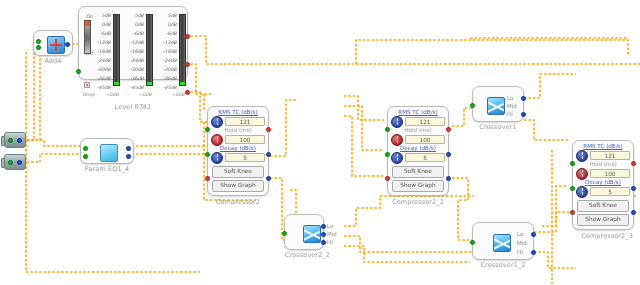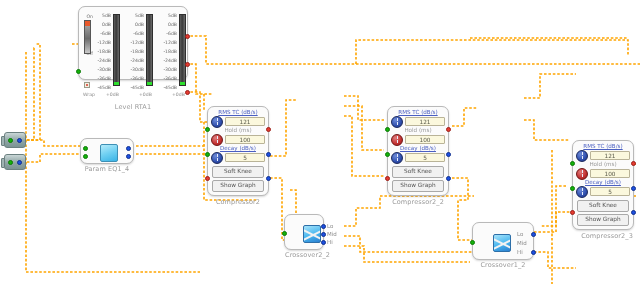--- a/index.html
+++ b/index.html
@@ -101,21 +101,21 @@
     font-size:5.8px;color:#5a5a4a;text-align:center;line-height:8px;
     box-sizing:border-box;border-radius:1px;
   }
   .btn{
     margin:1px 4px 0 4px;height:10px;background:#f1f1f1;
     border:1px solid #a9a9a9;border-radius:2px;
     font-size:5.8px;color:#555;text-align:center;line-height:9px;
   }
 
   
-  .rta{width:110px;height:74px;}
+  .rta{width:110px;height:74px;font-style:italic;}
   .rta-inner{position:absolute;left:3px;top:3px;right:3px;bottom:3px;}
   .meter{position:absolute;top:4px;width:7px;height:72px;
     background:linear-gradient(90deg,#5d5d5d,#3a3a3a 45%,#6a6a6a);
     border:1px solid #2e2e2e;box-sizing:border-box;}
   .meter-fill{position:absolute;left:0;right:0;bottom:0;height:3px;background:#2ee02e;}
   .scale{position:absolute;font-size:4.6px;color:#6a6a6a;text-align:right;
     white-space:nowrap;line-height:5px;}
   .thermo{
     position:absolute;left:2px;top:10px;width:7px;height:34px;
     background:linear-gradient(180deg,#d8d8d8,#9a9a9a 18%,#6b6b6b 55%,#c9c9c9);
@@ -202,20 +202,27 @@
 
   <div class="ioblk" style="left:4px;top:132px;">
     <span class="pin green" style="left:3px;top:5px;"></span>
     <span class="pin blue" style="left:12px;top:5px;"></span>
   </div>
   <div class="ioblk" style="left:4px;top:154px;">
     <span class="pin green" style="left:3px;top:5px;"></span>
     <span class="pin blue" style="left:12px;top:5px;"></span>
   </div>
 
+  <div class="blk" style="left:33px;top:30px;width:40px;height:26px;">
+    <span class="nodeicon ic-add" style="left:13px;top:5px;width:16px;height:16px;"></span>
+    <span class="pin green" style="left:2px;top:8px;"></span>
+    <span class="pin green" style="left:2px;top:14px;"></span>
+    <span class="pin blue" style="right:2px;top:11px;"></span>
+    <span class="blk-label" style="top:26px;">Add4</span>
+  </div>
 
   <div class="blk rta" style="left:78px;top:6px;">
     <div class="rta-inner">
       <span class="scale" style="left:1px;top:4px;width:10px;">On</span>
       <span class="scale" style="left:1px;top:41px;width:10px;">Off</span>
       <span class="thermo">
         <span class="thermo-top"></span>
       </span>
       <span class="clip" style="left:2px;top:72px;"></span>
 
@@ -342,20 +349,30 @@
     <div class="btn" style="margin-top:2px;">Show Graph</div>
     <span class="pin green" style="left:-3px;top:20px;"></span>
     <span class="pin green" style="left:-3px;top:45px;"></span>
     <span class="pin red" style="left:-3px;top:69px;"></span>
     <span class="pin red" style="right:-3px;top:20px;"></span>
     <span class="pin blue" style="right:-3px;top:45px;"></span>
     <span class="pin blue" style="right:-3px;top:69px;"></span>
     <span class="blk-label" style="top:91px;">Compressor2_2</span>
   </div>
 
+  <div class="blk" style="left:472px;top:86px;width:52px;height:36px;">
+    <span class="nodeicon ic-xo" style="left:14px;top:10px;width:16px;height:16px;"></span>
+    <span class="pin green" style="left:-3px;top:16px;"></span>
+    <span class="pin-lab" style="left:34px;top:8px;">Lo</span>
+    <span class="pin-lab" style="left:34px;top:16px;">Mid</span>
+    <span class="pin-lab" style="left:34px;top:24px;">Hi</span>
+    <span class="pin blue" style="right:-3px;top:9px;"></span>
+    <span class="pin blue" style="right:-3px;top:25px;"></span>
+    <span class="blk-label" style="top:36px;">Crossover1</span>
+  </div>
 
   <div class="blk" style="left:472px;top:222px;width:62px;height:38px;">
     <span class="nodeicon ic-xo" style="left:20px;top:11px;width:16px;height:16px;"></span>
     <span class="pin green" style="left:-3px;top:17px;"></span>
     <span class="pin-lab" style="left:44px;top:8px;">Lo</span>
     <span class="pin-lab" style="left:44px;top:17px;">Mid</span>
     <span class="pin-lab" style="left:44px;top:26px;">Hi</span>
     <span class="pin blue" style="right:-3px;top:9px;"></span>
     <span class="pin blue" style="right:-3px;top:27px;"></span>
     <span class="blk-label" style="top:38px;">Crossover1_2</span>

